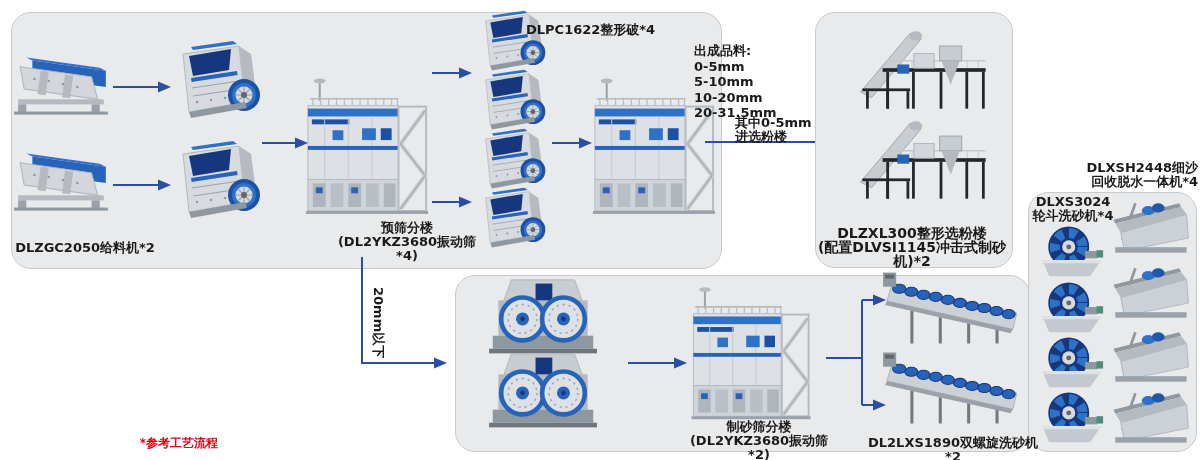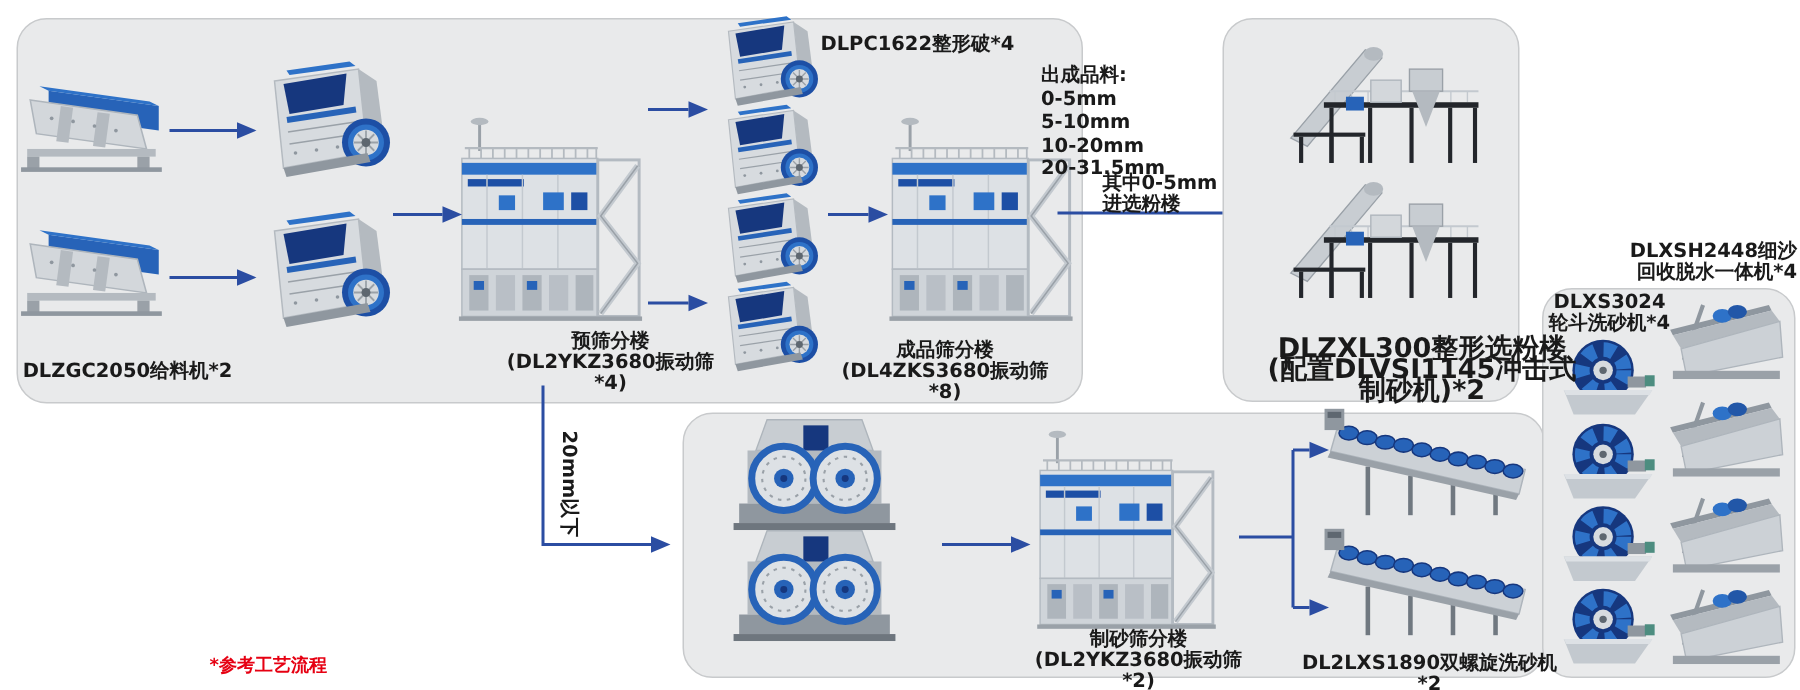--- a/index.html
+++ b/index.html
@@ -9,25 +9,25 @@
   #box-crushing{left:11px;top:12px;width:711px;height:257px;}
   #box-powder{left:815px;top:12px;width:198px;height:256px;}
   #box-sand{left:455px;top:275px;width:575px;height:177px;}
   #box-washing{left:1028px;top:192px;width:169px;height:260px;}
   .layer{position:absolute;left:0;top:0;width:1200px;height:460px;pointer-events:none;}
   .lbl{position:absolute;font-weight:bold;font-size:13px;line-height:14px;color:#1a1a1a;
        white-space:pre-line;text-align:center;}
   #lbl-feeder{left:10px;top:241px;width:150px;}
   #lbl-hammer{left:152px;top:241px;width:135px;}
   #lbl-prescreen{left:286px;top:221px;width:154px;margin-left:44px;}
-  #lbl-shaping{left:547px;top:23px;width:170px;text-align:left;}
+  #lbl-shaping{left:526px;top:23px;width:170px;text-align:left;}
   #lbl-prodscreen{left:553px;top:227px;width:154px;}
   #lbl-products{left:694px;top:43px;width:90px;text-align:left;line-height:15.5px;}
   #lbl-remark{left:735px;top:116px;width:90px;text-align:left;line-height:13.5px;}
-  #lbl-powder{left:838px;top:226px;width:220px;font-size:18px;}
+  #lbl-powder{left:802px;top:226px;width:220px;font-size:14px;}
   #lbl-rotor{left:468px;top:432px;width:175px;}
   #lbl-sandscreen{left:682px;top:420px;width:154px;}
   #lbl-spiral{left:863px;top:436px;width:180px;}
   #lbl-wheel{left:1030px;top:195px;width:86px;}
   #lbl-recycler{left:1076px;top:161px;width:122px;text-align:right;}
   #lbl-branch{left:385px;top:287px;white-space:nowrap;transform:rotate(90deg);transform-origin:0 0;}
   #lbl-footnote{left:18px;top:436px;width:200px;text-align:right;font-size:12px;color:#e60012;}
 </style>
 </head>
 <body>
@@ -227,22 +227,20 @@
       <polygon points="674,357.5 674,368.5 687,363"></polygon>
       <polygon points="873,294.5 873,305.5 886,300"></polygon>
       <polygon points="873,399.5 873,410.5 886,405"></polygon>
     </g>
   </svg>
 
   <div class="lbl" id="lbl-feeder">DLZGC2050给料机*2</div>
   <div class="lbl" id="lbl-prescreen">预筛分楼
 (DL2YKZ3680振动筛*4)</div>
   <div class="lbl" id="lbl-shaping">DLPC1622整形破*4</div>
-  <div class="lbl" id="lbl-prodscreen">成品筛分楼
-(DL4ZKS3680振动筛*8)</div>
   <div class="lbl" id="lbl-products">出成品料:
 0-5mm
 5-10mm
 10-20mm
 20-31.5mm</div>
   <div class="lbl" id="lbl-remark">其中0-5mm
 进选粉楼</div>
   <div class="lbl" id="lbl-powder">DLZXL300整形选粉楼
 (配置DLVSI1145冲击式制砂机)*2</div>
   <div class="lbl" id="lbl-sandscreen">制砂筛分楼

